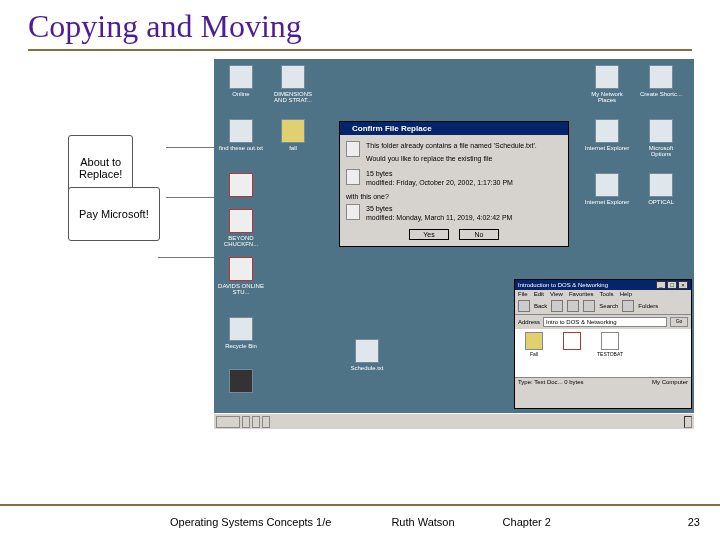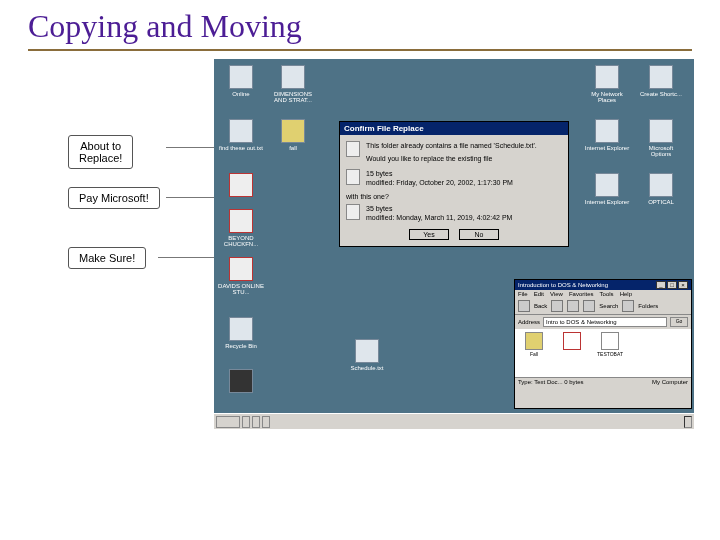--- a/index.html
+++ b/index.html
@@ -4,32 +4,32 @@
 <style>
   * { margin: 0; padding: 0; box-sizing: border-box; }
   body { width: 720px; height: 540px; font-family: Arial, sans-serif; background: #fff; position: relative; overflow: hidden; }
   
   .slide { width: 100%; height: 100%; position: relative; padding: 8px 28px; }
   .title { font-family: "Times New Roman", serif; font-size: 32px; color: #4c1d95; margin-bottom: 4px; }
   .title-underline { border-bottom: 2px solid #8a6d3b; margin-bottom: 8px; }
   
   .content-area { position: relative; height: 380px; }
   
-  .callout { position: absolute; left: 40px; background: #fff; border: 1px solid #555; border-radius: 3px; padding: 4px 10px; font-size: 11px; text-align: center; }
+  .callout { position: absolute; left: 40px; background: #fff; border: 1px solid #555; border-radius: 3px; padding: 20px 10px; font-size: 11px; text-align: center; }
   .callout-line { position: absolute; height: 1px; background: #777; }
   
   .desktop { position: absolute; left: 186px; top: 0; width: 480px; height: 370px; background: #4e7286; }
   .dicon { position: absolute; width: 46px; text-align: center; color: #fff; font-size: 6px; }
   .dicon .ibox { width: 24px; height: 24px; margin: 0 auto 2px; background: #dfe6ec; border: 1px solid #789; }
   .dicon .ibox.pdf { background: #eee; border: 1px solid #b33; }
   .dicon .ibox.folder { background: #e0d070; }
   .dicon .ibox.dark { background: #333; }
   
   .dialog { position: absolute; left: 125px; top: 62px; width: 230px; background: #d6d3ce; border: 1px solid #000; font-size: 7px; }
-  .dlg-title { background: #05246a; color: #fff; padding: 2px 4px; font-size: 8px; font-weight: bold; }
+  .dlg-title { background: #05246a; color: #fff; padding: 2px 12px; font-size: 8px; font-weight: bold; }
   .dlg-body { padding: 6px; color: #000; }
   .dlg-row { display: flex; gap: 6px; margin-bottom: 6px; align-items: flex-start; }
   .dlg-icon { width: 14px; height: 16px; background: #eee; border: 1px solid #888; flex-shrink: 0; }
   .dlg-txt { flex: 1; line-height: 1.3; }
   .dlg-btns { text-align: center; margin-top: 4px; }
   .dlg-btn { display: inline-block; width: 40px; padding: 1px 0; background: #d6d3ce; border: 1px solid #000; font-size: 7px; margin: 0 4px; text-align: center; }
   
   .explorer { position: absolute; left: 300px; top: 220px; width: 178px; height: 130px; background: #d6d3ce; border: 1px solid #000; font-size: 6px; }
   .exp-title { background: #05246a; color: #fff; padding: 1px 3px; display: flex; justify-content: space-between; align-items: center; }
   .exp-ctrl { display: flex; gap: 1px; }
@@ -63,21 +63,20 @@
   <div class="title">Copying and Moving</div>
   <div class="title-underline"></div>
 
   <div class="content-area">
 
     <div class="callout" style="top:76px"><span style="white-space:pre-line">About to
 Replace!</span></div>
     <div class="callout-line" style="top:88px; left:138px; width:176px"></div>
     <div class="callout" style="top:128px"><span>Pay Microsoft!</span></div>
     <div class="callout-line" style="top:138px; left:138px; width:176px"></div>
-    <div class="callout" style="top:188px"><span>Make Sure!</span></div>
     <div class="callout-line" style="top:198px; left:130px; width:184px"></div>
 
     <div class="desktop">
 
       <div class="dicon" style="left:4px; top:6px"><div class="ibox"></div><span>Online</span></div>
       <div class="dicon" style="left:4px; top:60px"><div class="ibox"></div><span>find these out.txt</span></div>
       <div class="dicon" style="left:4px; top:114px"><div class="ibox pdf"></div><span></span></div>
       <div class="dicon" style="left:4px; top:150px"><div class="ibox pdf"></div><span>BEYOND CHUCKFN...</span></div>
       <div class="dicon" style="left:4px; top:198px"><div class="ibox pdf"></div><span>DAVIDS ONLINE STU...</span></div>
       <div class="dicon" style="left:4px; top:258px"><div class="ibox"></div><span>Recycle Bin</span></div>
@@ -174,13 +173,19 @@
         <div class="start"></div>
         <div class="tbtn"></div>
         <div class="tbtn"></div>
         <div class="tbtn"></div>
         <div class="tray"></div>
       </div>
 
     </div>
   </div>
 
+  <div class="footer">
+    <span class="f1">Operating Systems Concepts 1/e</span>
+    <span class="f2">Ruth Watson</span>
+    <span class="f3">Chapter 2</span>
+    <span class="pg">23</span>
+  </div>
 </div>
 
 </body></html>

